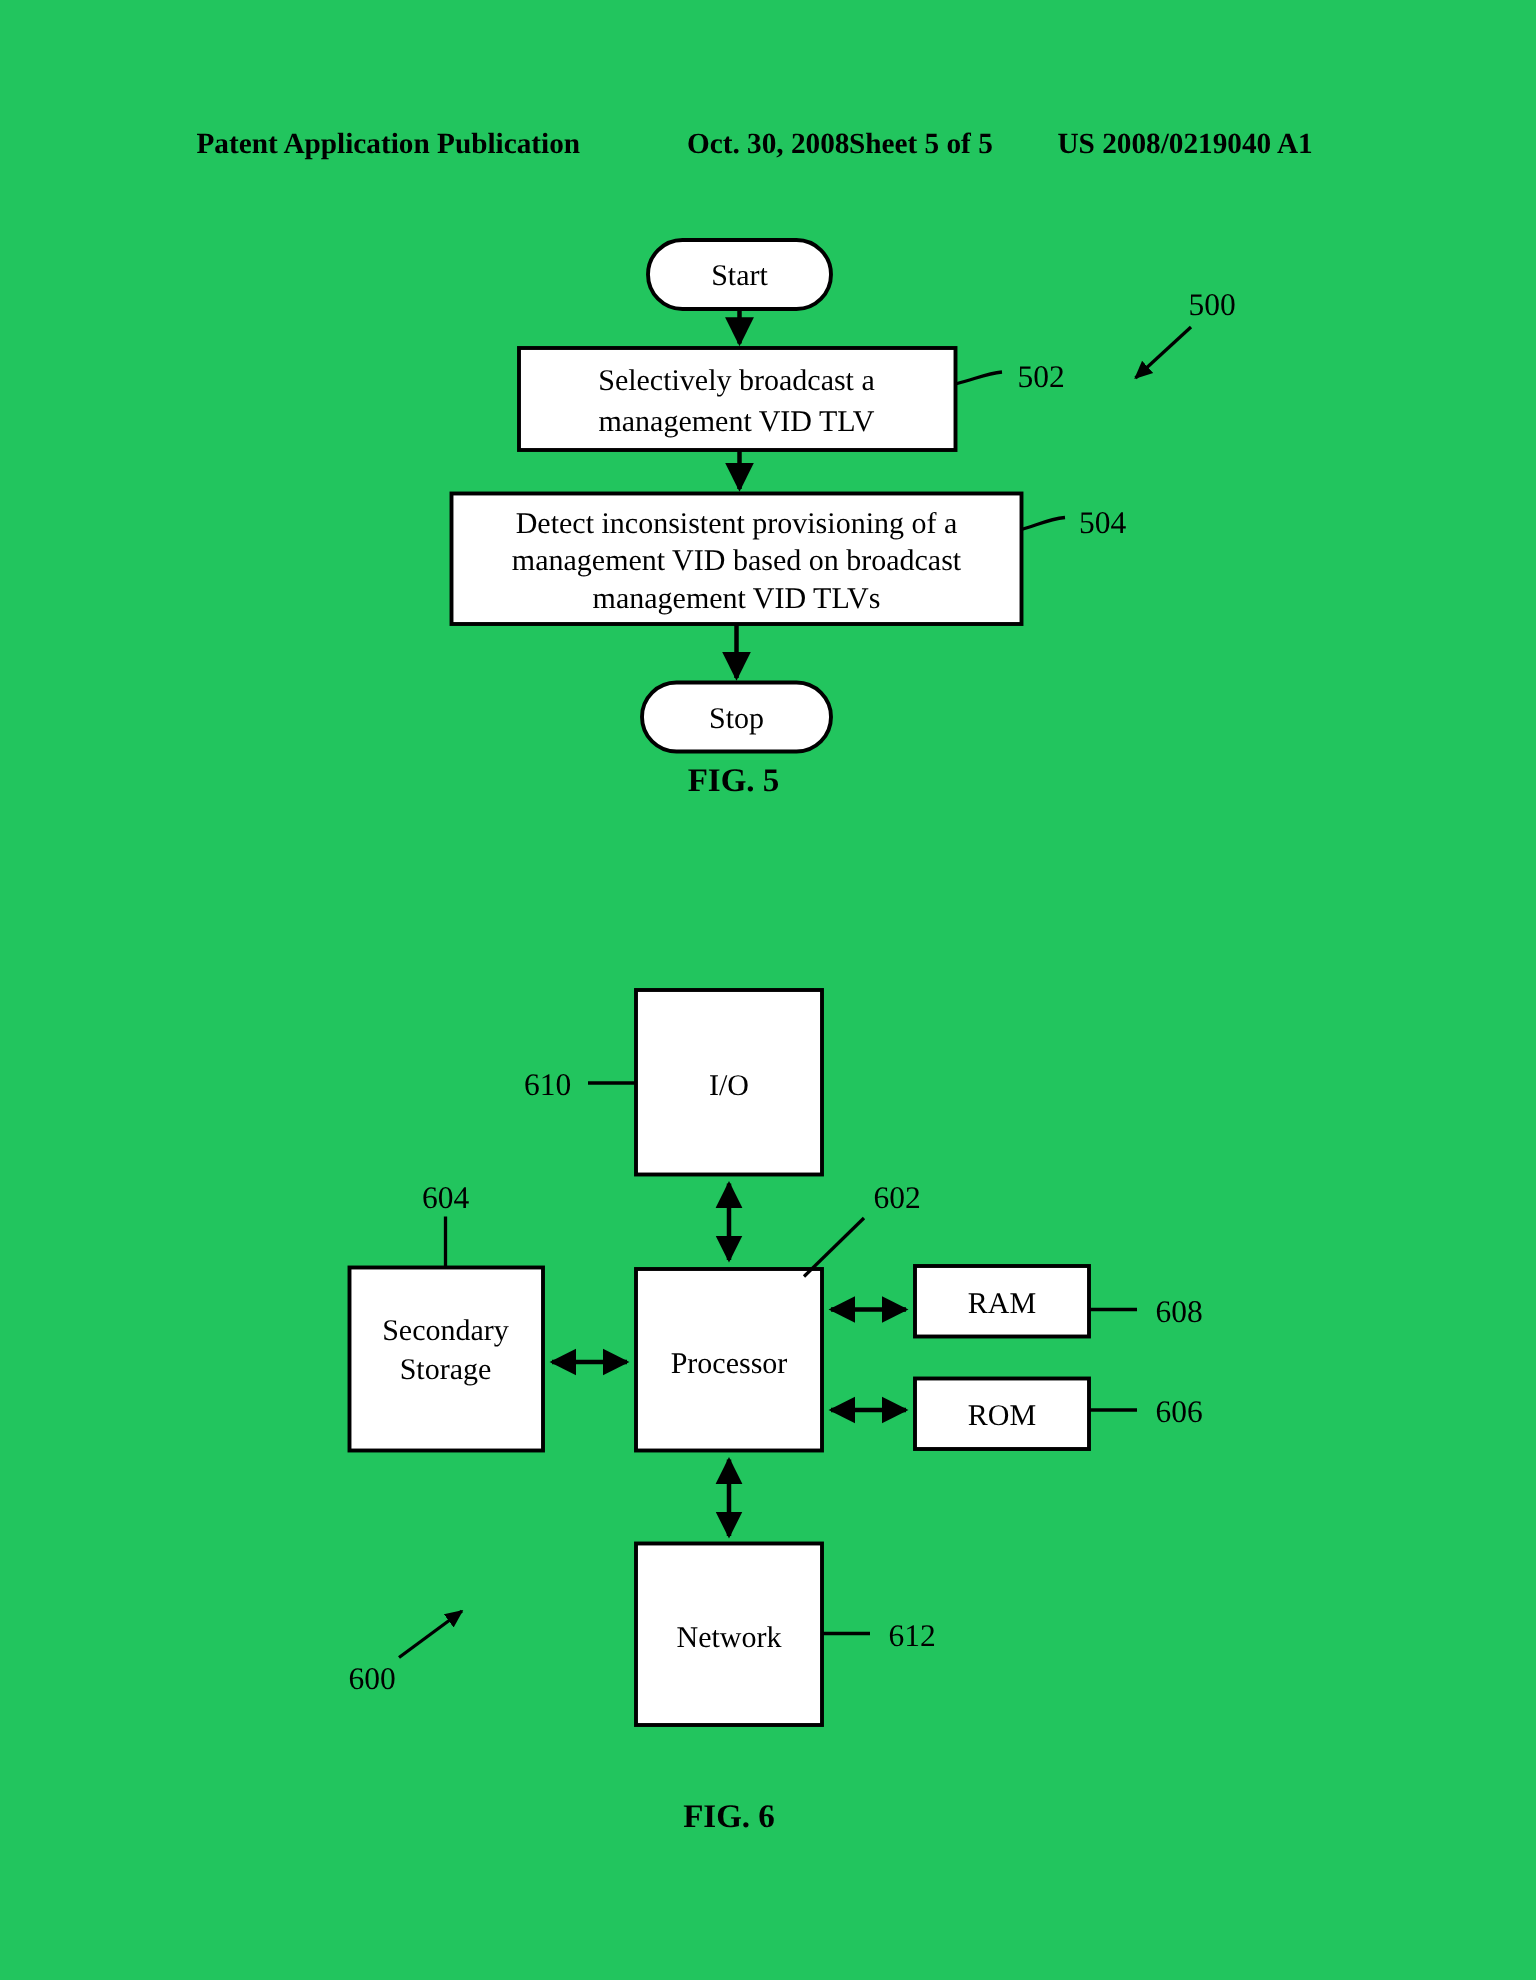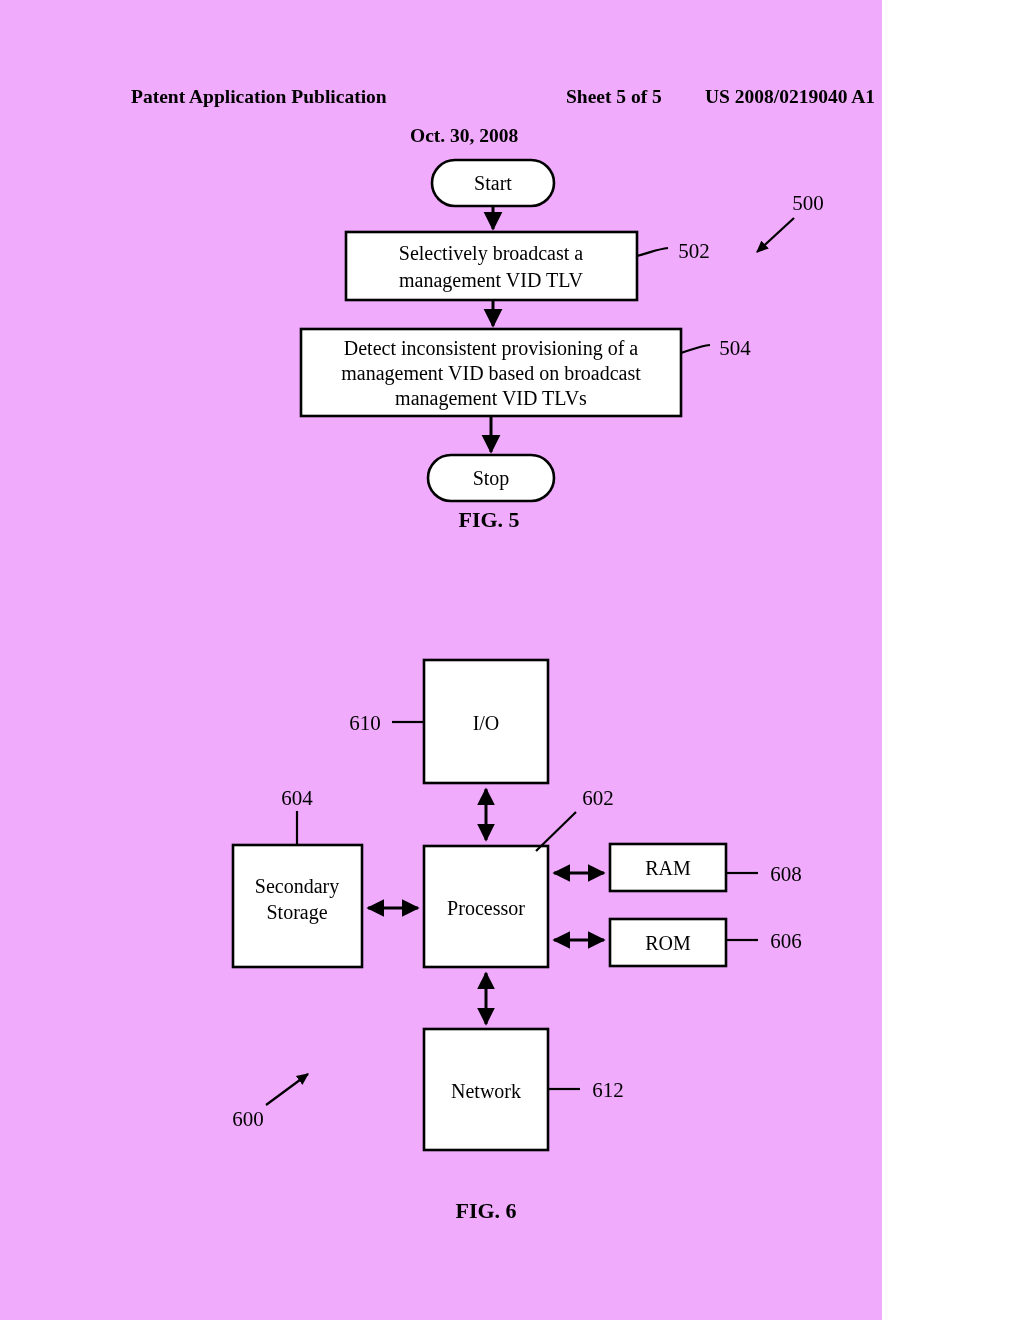--- a/index.html
+++ b/index.html
@@ -2,42 +2,42 @@
 <html><head>
 <meta charset="utf-8">
 <style>
   html, body {
     margin: 0;
     padding: 0;
     background: #ffffff;
   }
   #page {
     position: relative;
-    width: 882px;
+    width: 1024px;
     height: 1320px;
-    background: #f0abfc;
+    background: #22c55e;
     overflow: hidden;
     font-family: "Liberation Serif", serif;
   }
   
   .hdr {
     position: absolute;
     top: 86px;
     left: 0;
     width: 1024px;
     height: 28px;
     font-family: "Liberation Serif", serif;
     font-weight: bold;
     font-size: 19.5px;
     color: #000;
     white-space: nowrap;
   }
   .hdr span { position: absolute; top: 0; }
   .hdr-pub   { left: 131px; }
-  .hdr-date  { left: 410px; margin-top: 39px; }
+  .hdr-date  { left: 458px; }
   .hdr-sheet { left: 566px; text-align: right; }
   .hdr-num   { left: 705px; }
 
   
   svg.fig {
     position: absolute;
     left: 0;
     top: 0;
     width: 1024px;
     height: 1320px;

